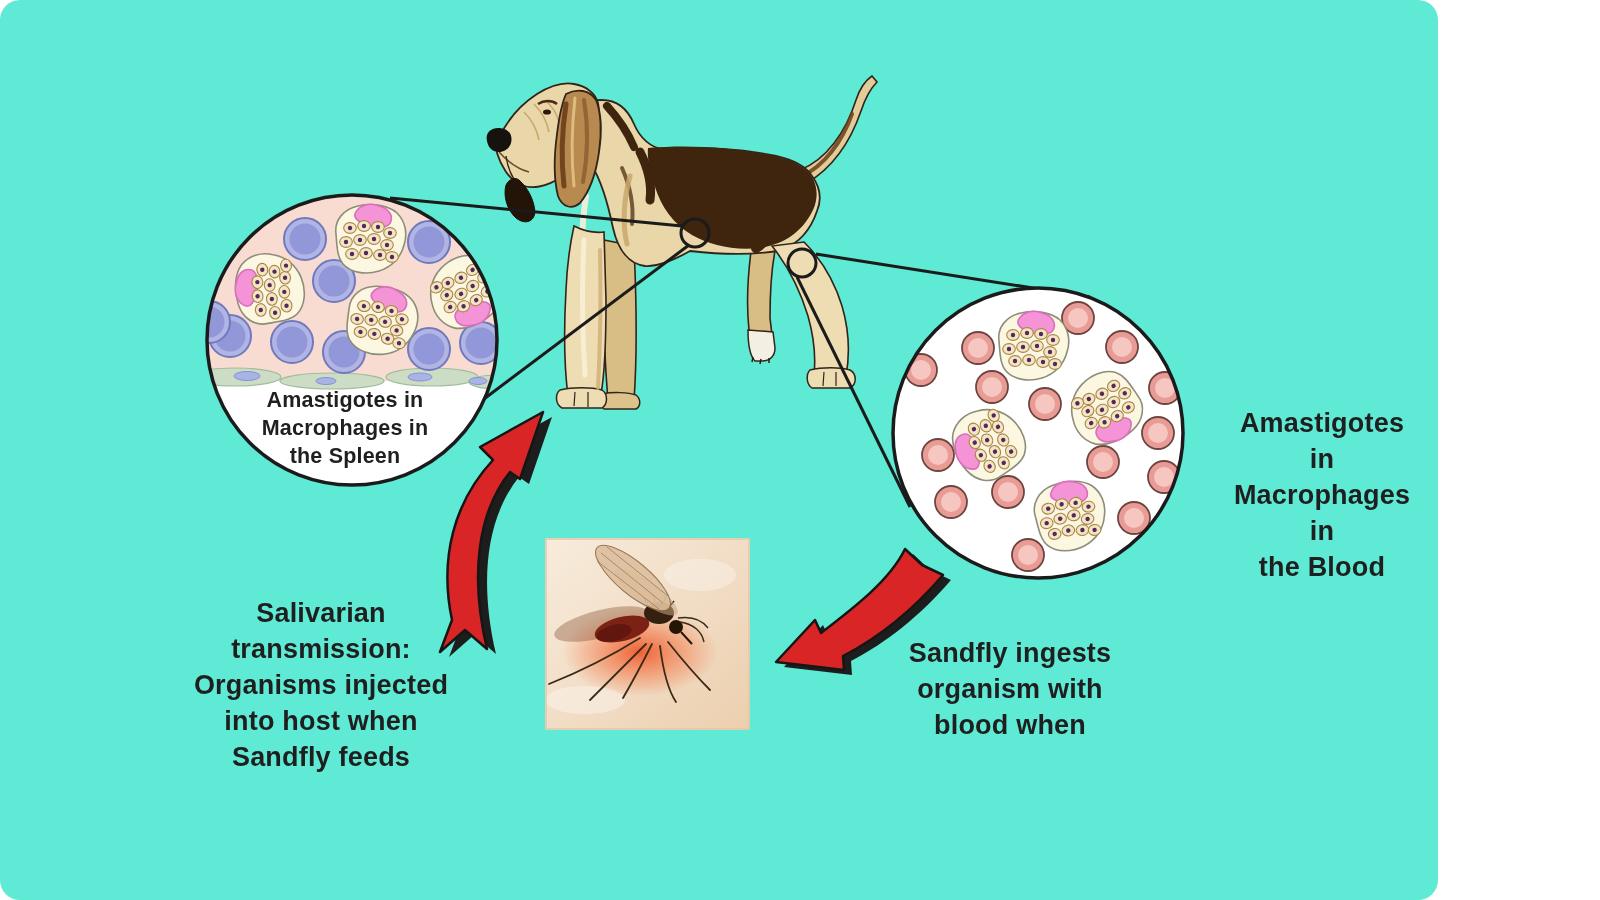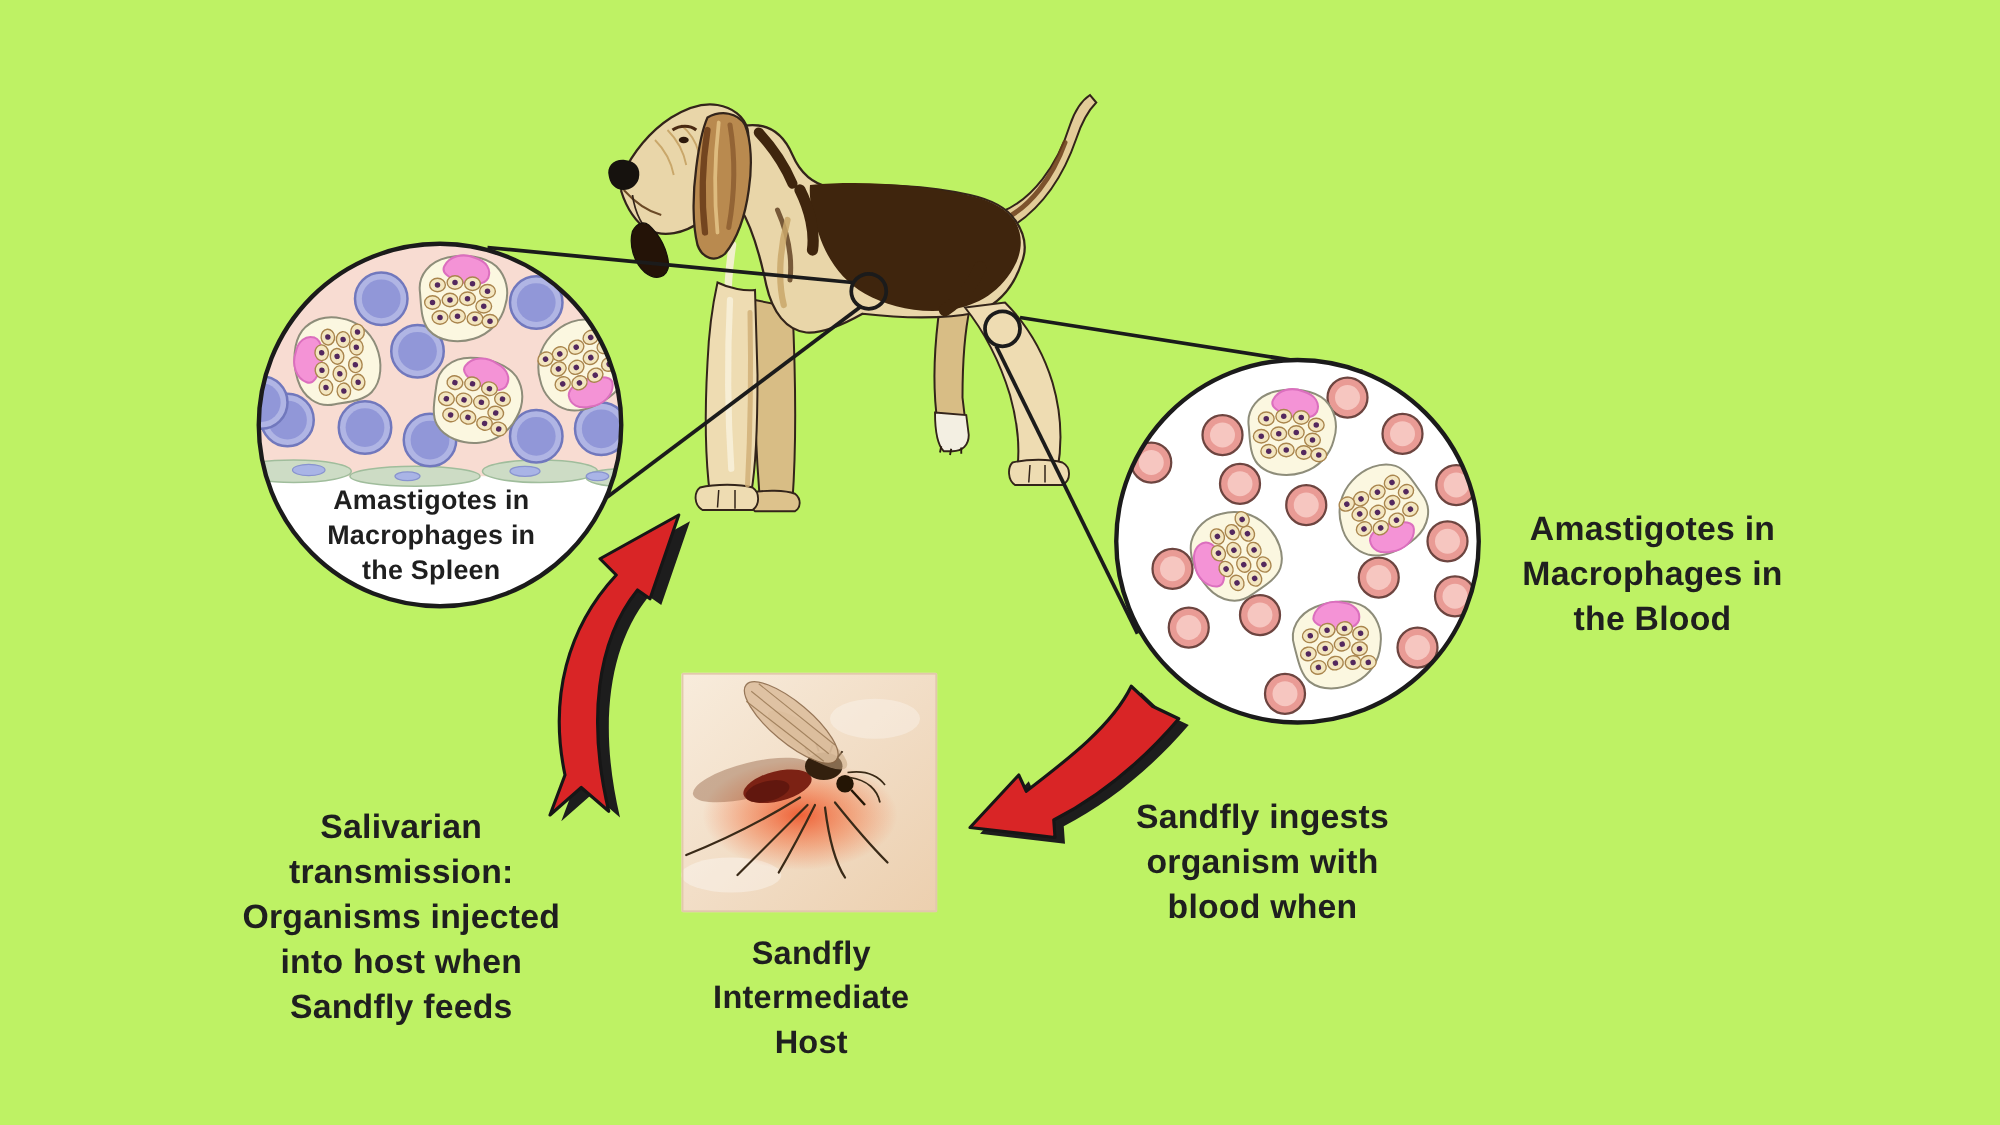--- a/index.html
+++ b/index.html
@@ -1,17 +1,17 @@
 <!DOCTYPE html>
 <html><head>
 <meta charset="utf-8">
 <style>
   html,body{margin:0;padding:0;background:#ffffff;}
-  .stage{position:relative;width:1600px;height:900px;background:#bef264;overflow:hidden;
-         font-family:"Liberation Sans",sans-serif;}
+  .stage{position:relative;width:1438px;height:900px;background:#5eead4;overflow:hidden;
+         font-family:"Liberation Sans",sans-serif;border-radius:20px;}
   .stage svg{position:absolute;left:0;top:0;}
   .label{position:absolute;transform:translateX(-50%);text-align:center;
          font-weight:700;color:#1f1f1f;white-space:pre-line;letter-spacing:.2px;
          font-family:"Liberation Sans",sans-serif;}
   .label.big{font-size:27px;line-height:1.33;}
   .label.inset{font-size:21.5px;line-height:1.3;}
   .label.photo{font-size:26px;line-height:1.36;}
 </style>
 </head>
 <body>
@@ -252,27 +252,24 @@
 </svg>
 
 <div class="label inset" style="left:345px;top:387px;">Amastigotes in
 Macrophages in
 the Spleen</div>
 
 <div class="label big" style="left:1322px;top:406px;">Amastigotes in
 Macrophages in
 the Blood</div>
 
-<div class="label big" style="left:321px;top:596px;margin-top:48px;">Salivarian
+<div class="label big" style="left:321px;top:596px;">Salivarian
 transmission:
 Organisms injected
 into host when
 Sandfly feeds</div>
 
 <div class="label big" style="left:1010px;top:636px;">Sandfly ingests
 organism with
 blood when</div>
 
-<div class="label photo" style="left:649px;top:745px;">Sandfly
-Intermediate
-Host</div>
 
 </div>
 
 </body></html>

